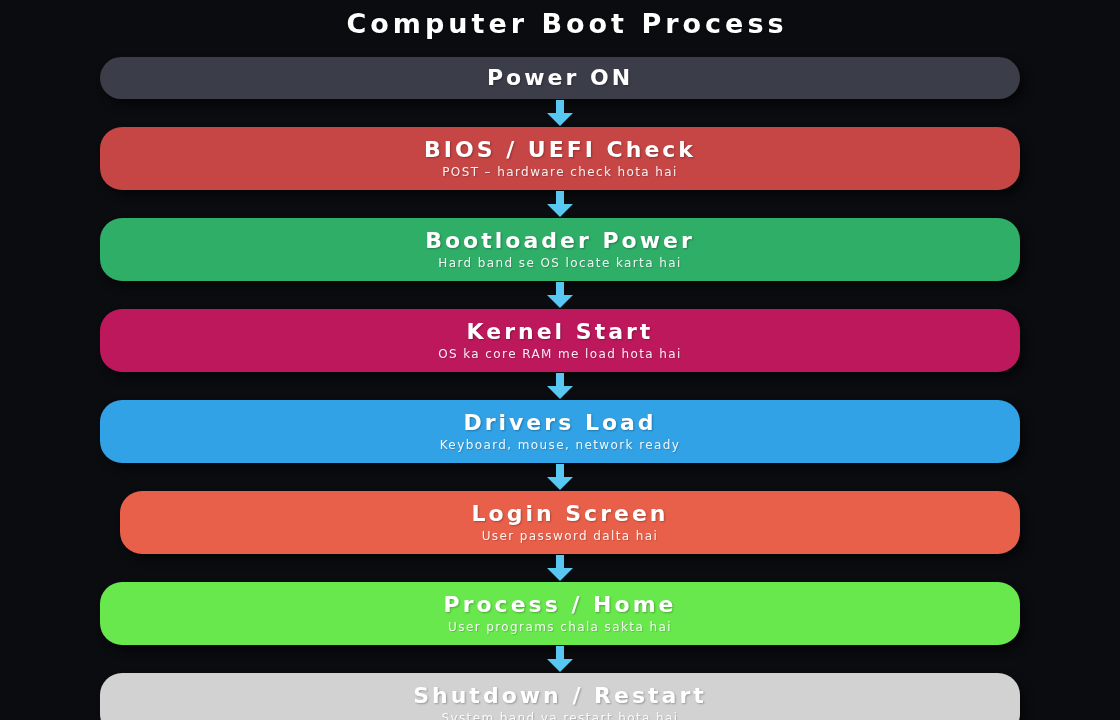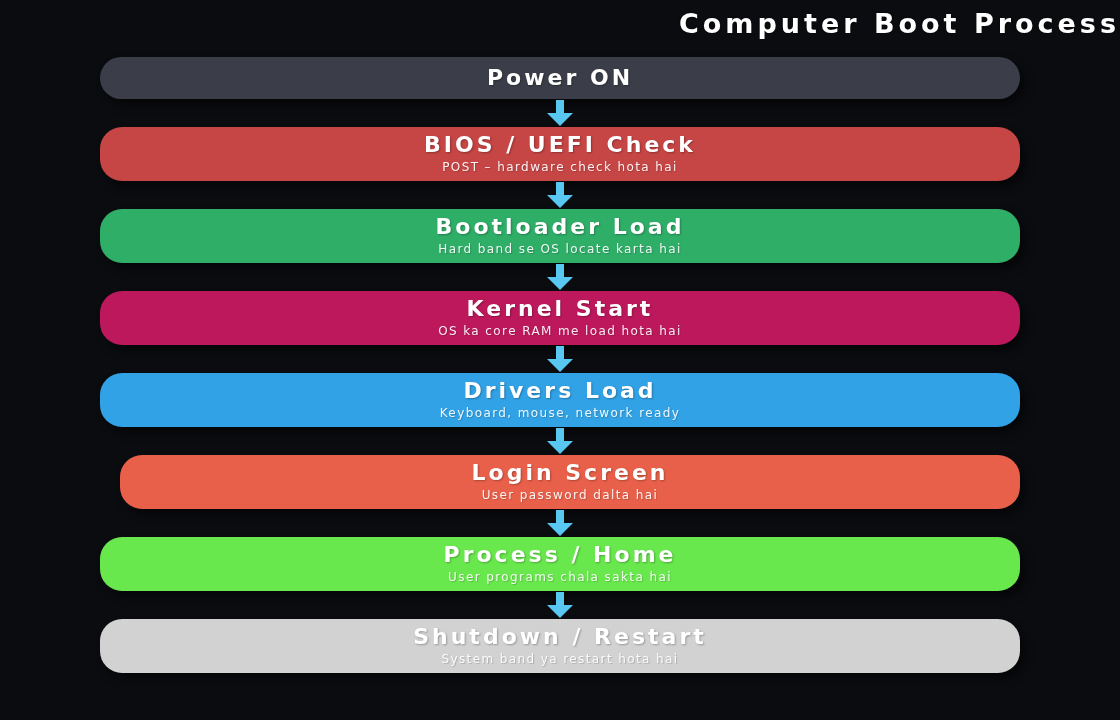--- a/index.html
+++ b/index.html
@@ -8,36 +8,36 @@
   }
   body {
     width: 1120px;
     height: 720px;
     background: #0b0c10;
     font-family: "DejaVu Sans", "Liberation Sans", sans-serif;
     overflow: hidden;
   }
   .page-title {
     color: #ffffff;
-    text-align: right;
+    text-align: center;
     font-size: 27px;
     font-weight: 800;
     letter-spacing: 4px;
     line-height: 32px;
     margin: 8px 0 17px 14px;
     text-shadow: 0 0 2px rgba(0,0,0,0.6);
   }
   .flow {
     width: 920px;
     margin: 0 auto;
     display: flex;
     flex-direction: column;
   }
   .node {
-    height: 54px;
+    height: 63px;
     border-radius: 22px;
     display: flex;
     flex-direction: column;
     align-items: center;
     justify-content: center;
     color: #ffffff;
     box-shadow: 5px 6px 9px rgba(0,0,0,0.5);
   }
   .node.first {
     height: 42px;
@@ -95,21 +95,21 @@
     </div>
 
     <div class="arrow">
       <svg width="26" height="26" viewBox="0 0 26 26">
         <rect class="arrow-fill" x="9" y="0" width="8" height="13" fill="#58c8f2"></rect>
         <polygon class="arrow-fill" points="0,13 26,13 13,26" fill="#58c8f2"></polygon>
       </svg>
     </div>
 
     <div class="node" style="background: rgb(47, 174, 104);">
-      <div class="node-title">Bootloader Load</div>
+      <div class="node-title">Bootloader Power</div>
       <div class="node-sub">Hard band se OS locate karta hai</div>
     </div>
 
     <div class="arrow">
       <svg width="26" height="26" viewBox="0 0 26 26">
         <rect class="arrow-fill" x="9" y="0" width="8" height="13" fill="#58c8f2"></rect>
         <polygon class="arrow-fill" points="0,13 26,13 13,26" fill="#58c8f2"></polygon>
       </svg>
     </div>
 

